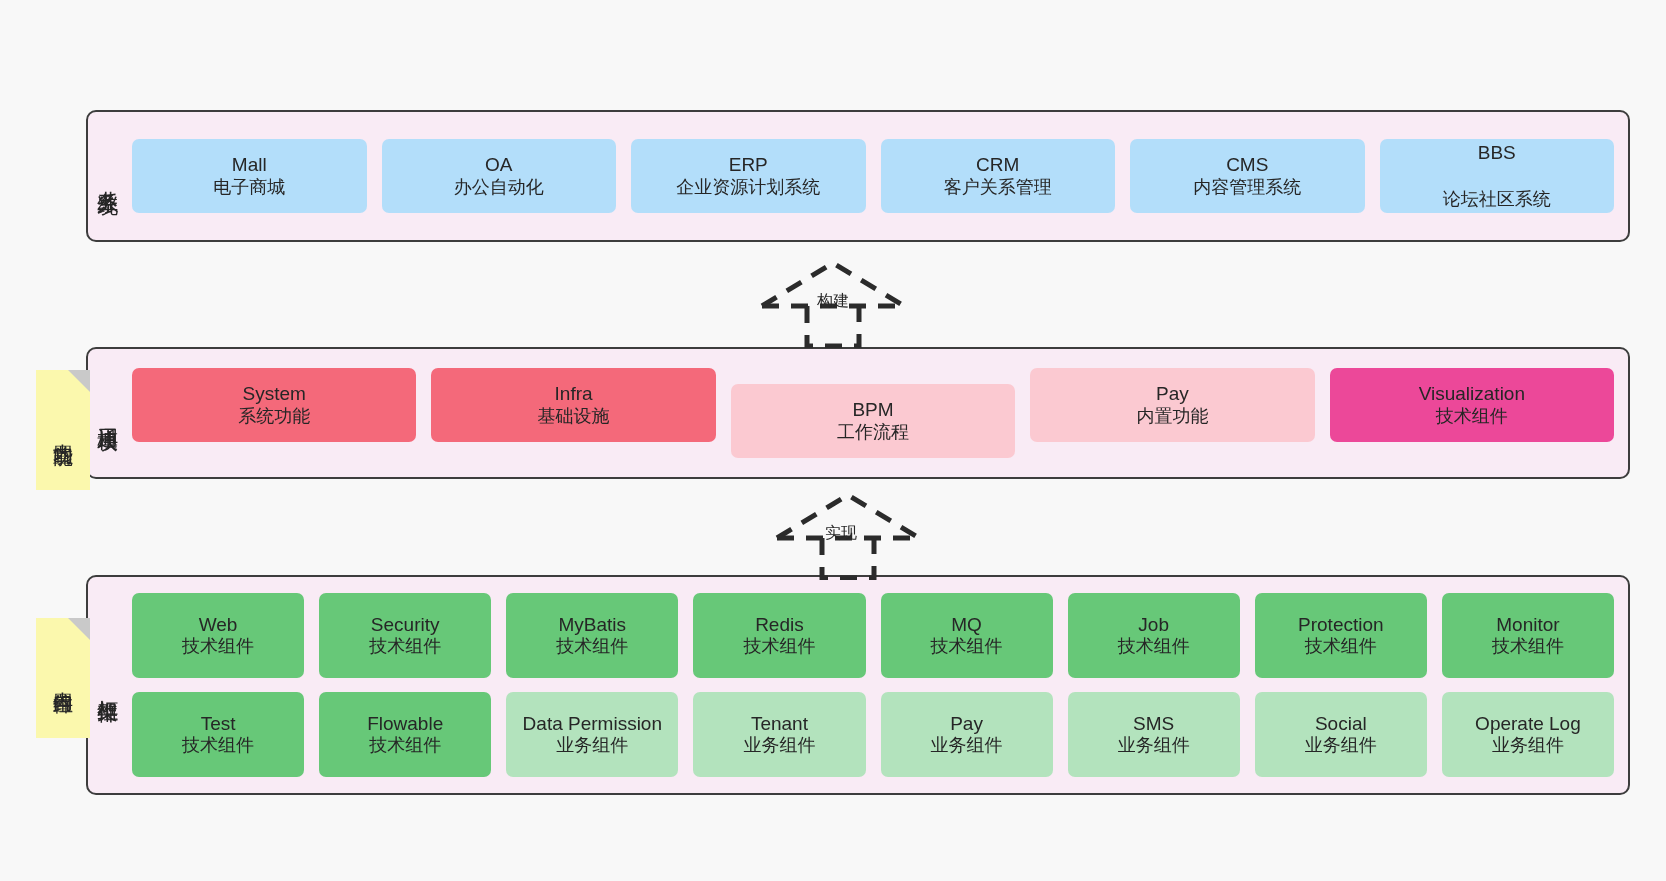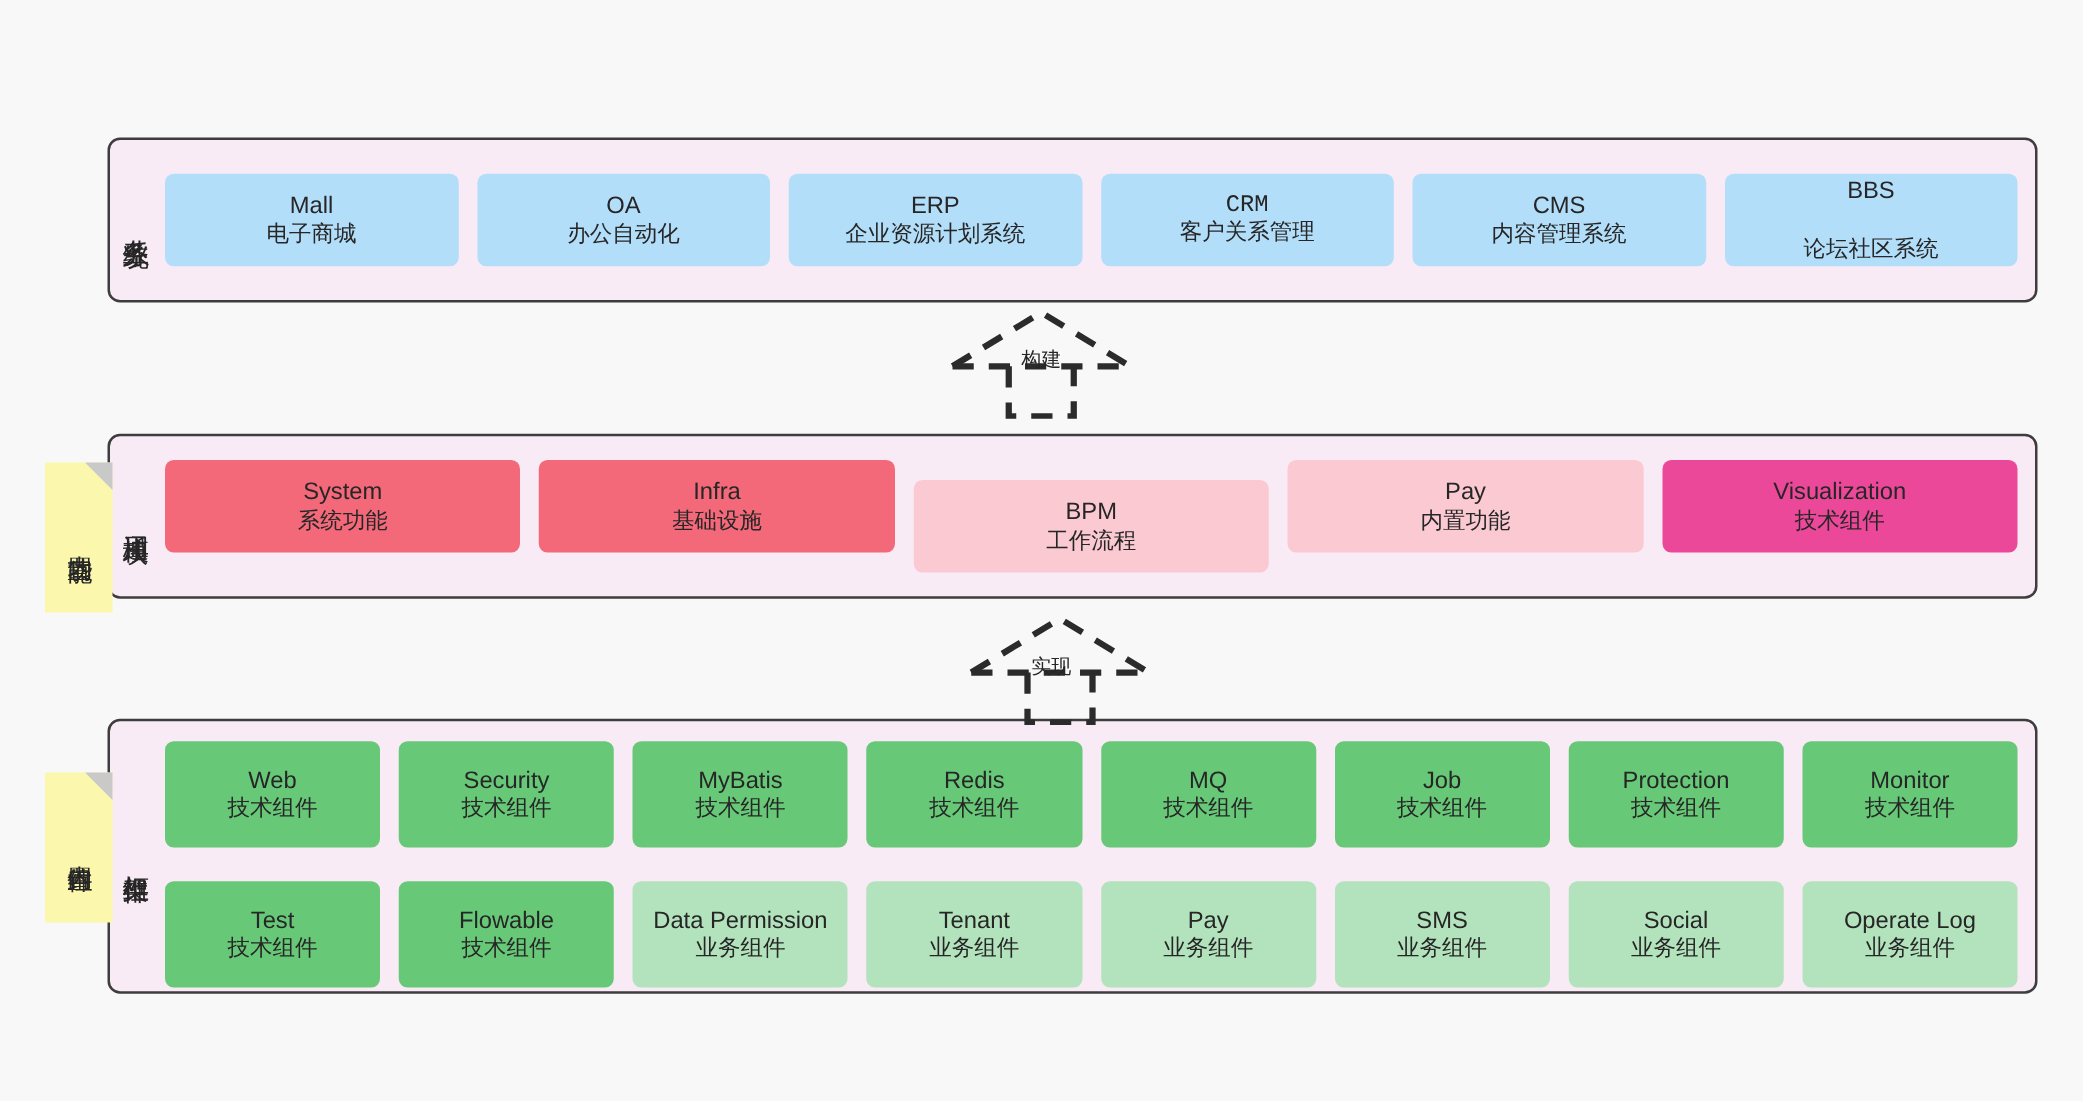--- a/index.html
+++ b/index.html
@@ -67,21 +67,21 @@
   .cell .t2{font-size:18px;}
 
   
   #layer-business{left:86px;top:110px;width:1544px;height:132px;}
   #layer-business .cell{height:74px;}
 
   #layer-common{left:86px;top:347px;width:1544px;height:132px;}
   #layer-common .cell{height:74px;}
 
   #layer-framework{left:86px;top:575px;width:1544px;height:220px;}
-  #layer-framework .cell{height:85px;margin-top:13px;}
+  #layer-framework .cell{height:85px;}
 
   
   .note{
     position:absolute;
     background:#fbf8ad;
     box-sizing:border-box;
     display:flex;
     align-items:center;
     justify-content:center;
     font-size:20px;
@@ -106,21 +106,21 @@
   
   .uml-arrow{position:absolute;z-index:2;}
   .uml-arrow .lbl{
     position:absolute;
     font-size:16px;
     color:#262626;
     background:transparent;
     white-space:nowrap;
     user-select:none;
   }
-  #arrow-build{left:757px;top:245px;width:152px;height:90px;}
+  #arrow-build{left:757px;top:258px;width:152px;height:90px;}
   #arrow-build .lbl{left:60px;top:33px;}
   #arrow-impl{left:772px;top:490px;width:152px;height:90px;}
   #arrow-impl .lbl{left:53px;top:33px;}
 </style>
 </head>
 <body style="background: rgb(248, 248, 248);">
 
 <div id="canvas">
 
   <div class="layer" id="layer-business" style="background: rgb(249, 235, 245); border-color: rgb(61, 61, 61);">
@@ -132,21 +132,21 @@
           <span class="t2">电子商城</span>
         </div>
         <div class="cell" style="background: rgb(179, 222, 250);">
           <span class="t1">OA</span>
           <span class="t2">办公自动化</span>
         </div>
         <div class="cell" style="background: rgb(179, 222, 250);">
           <span class="t1">ERP</span>
           <span class="t2">企业资源计划系统</span>
         </div>
-        <div class="cell" style="background: rgb(179, 222, 250); font-family: Liberation Mono, monospace;">
+        <div class="cell" style="background: rgb(179, 222, 250);">
           <span class="t1">CRM</span>
           <span class="t2">客户关系管理</span>
         </div>
         <div class="cell" style="background: rgb(179, 222, 250);">
           <span class="t1">CMS</span>
           <span class="t2">内容管理系统</span>
         </div>
         <div class="cell" style="background: rgb(179, 222, 250); gap: 24px;">
           <span class="t1">BBS</span>
           <span class="t2">论坛社区系统</span>

